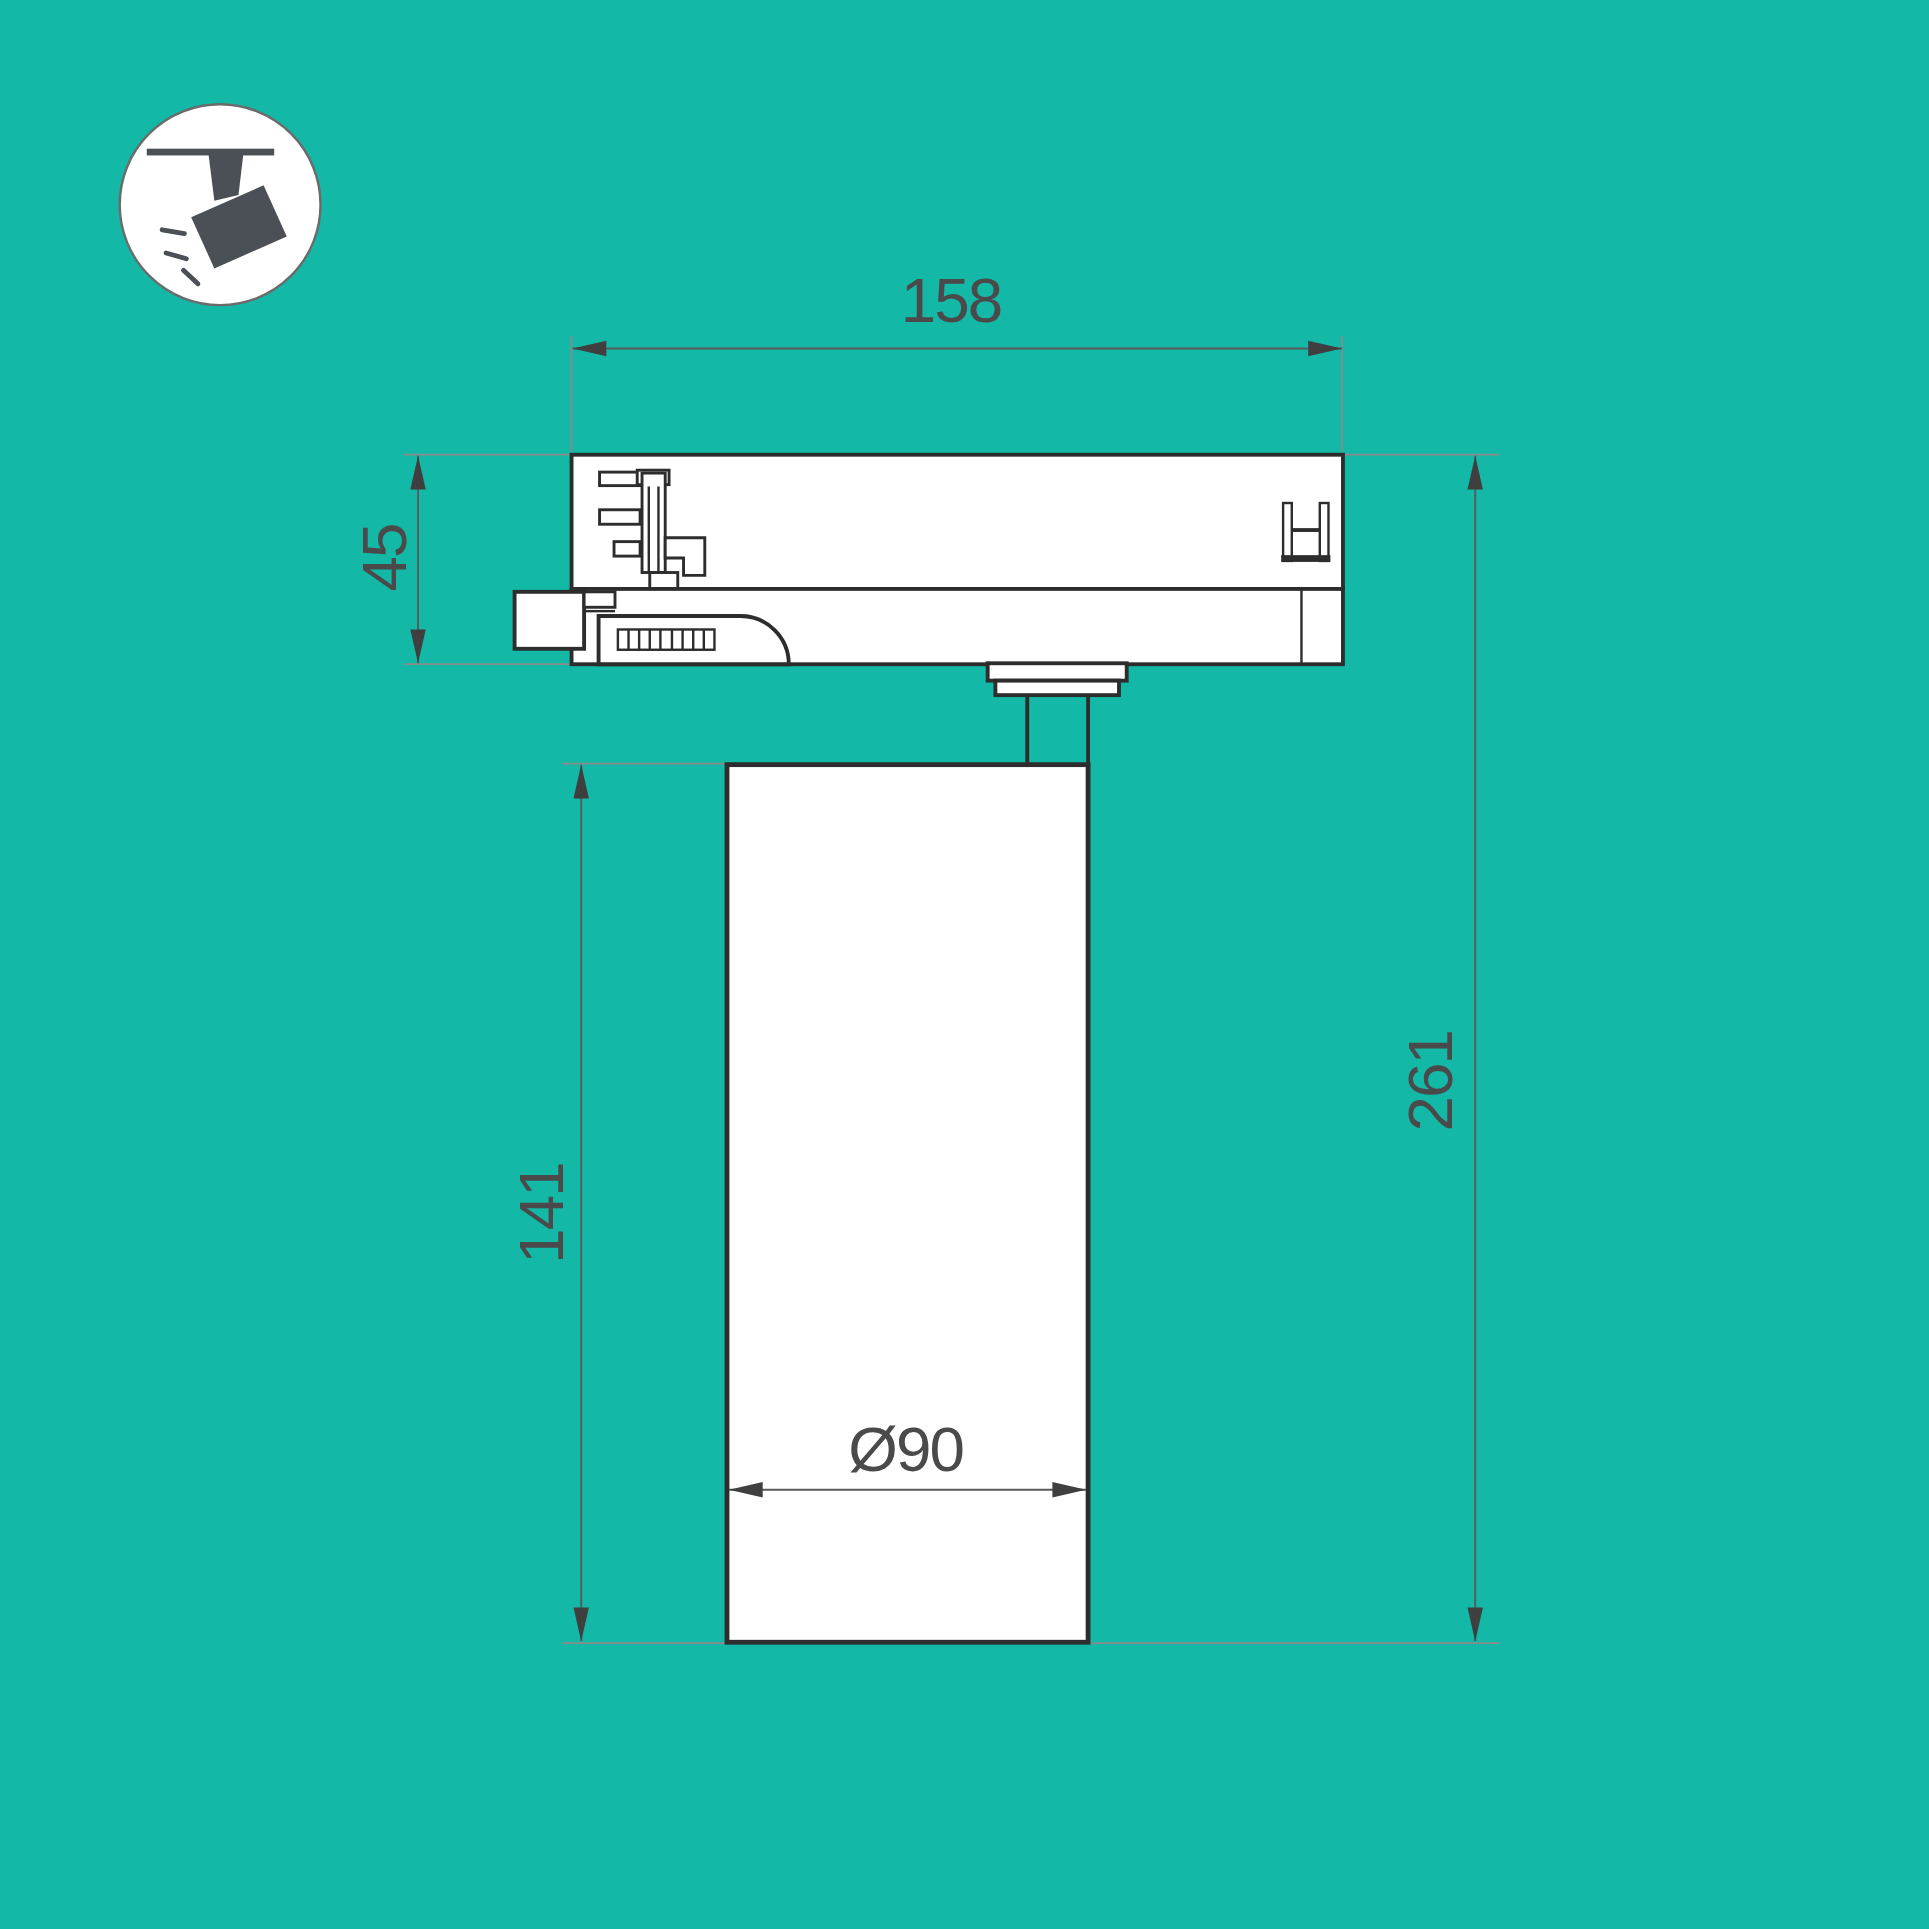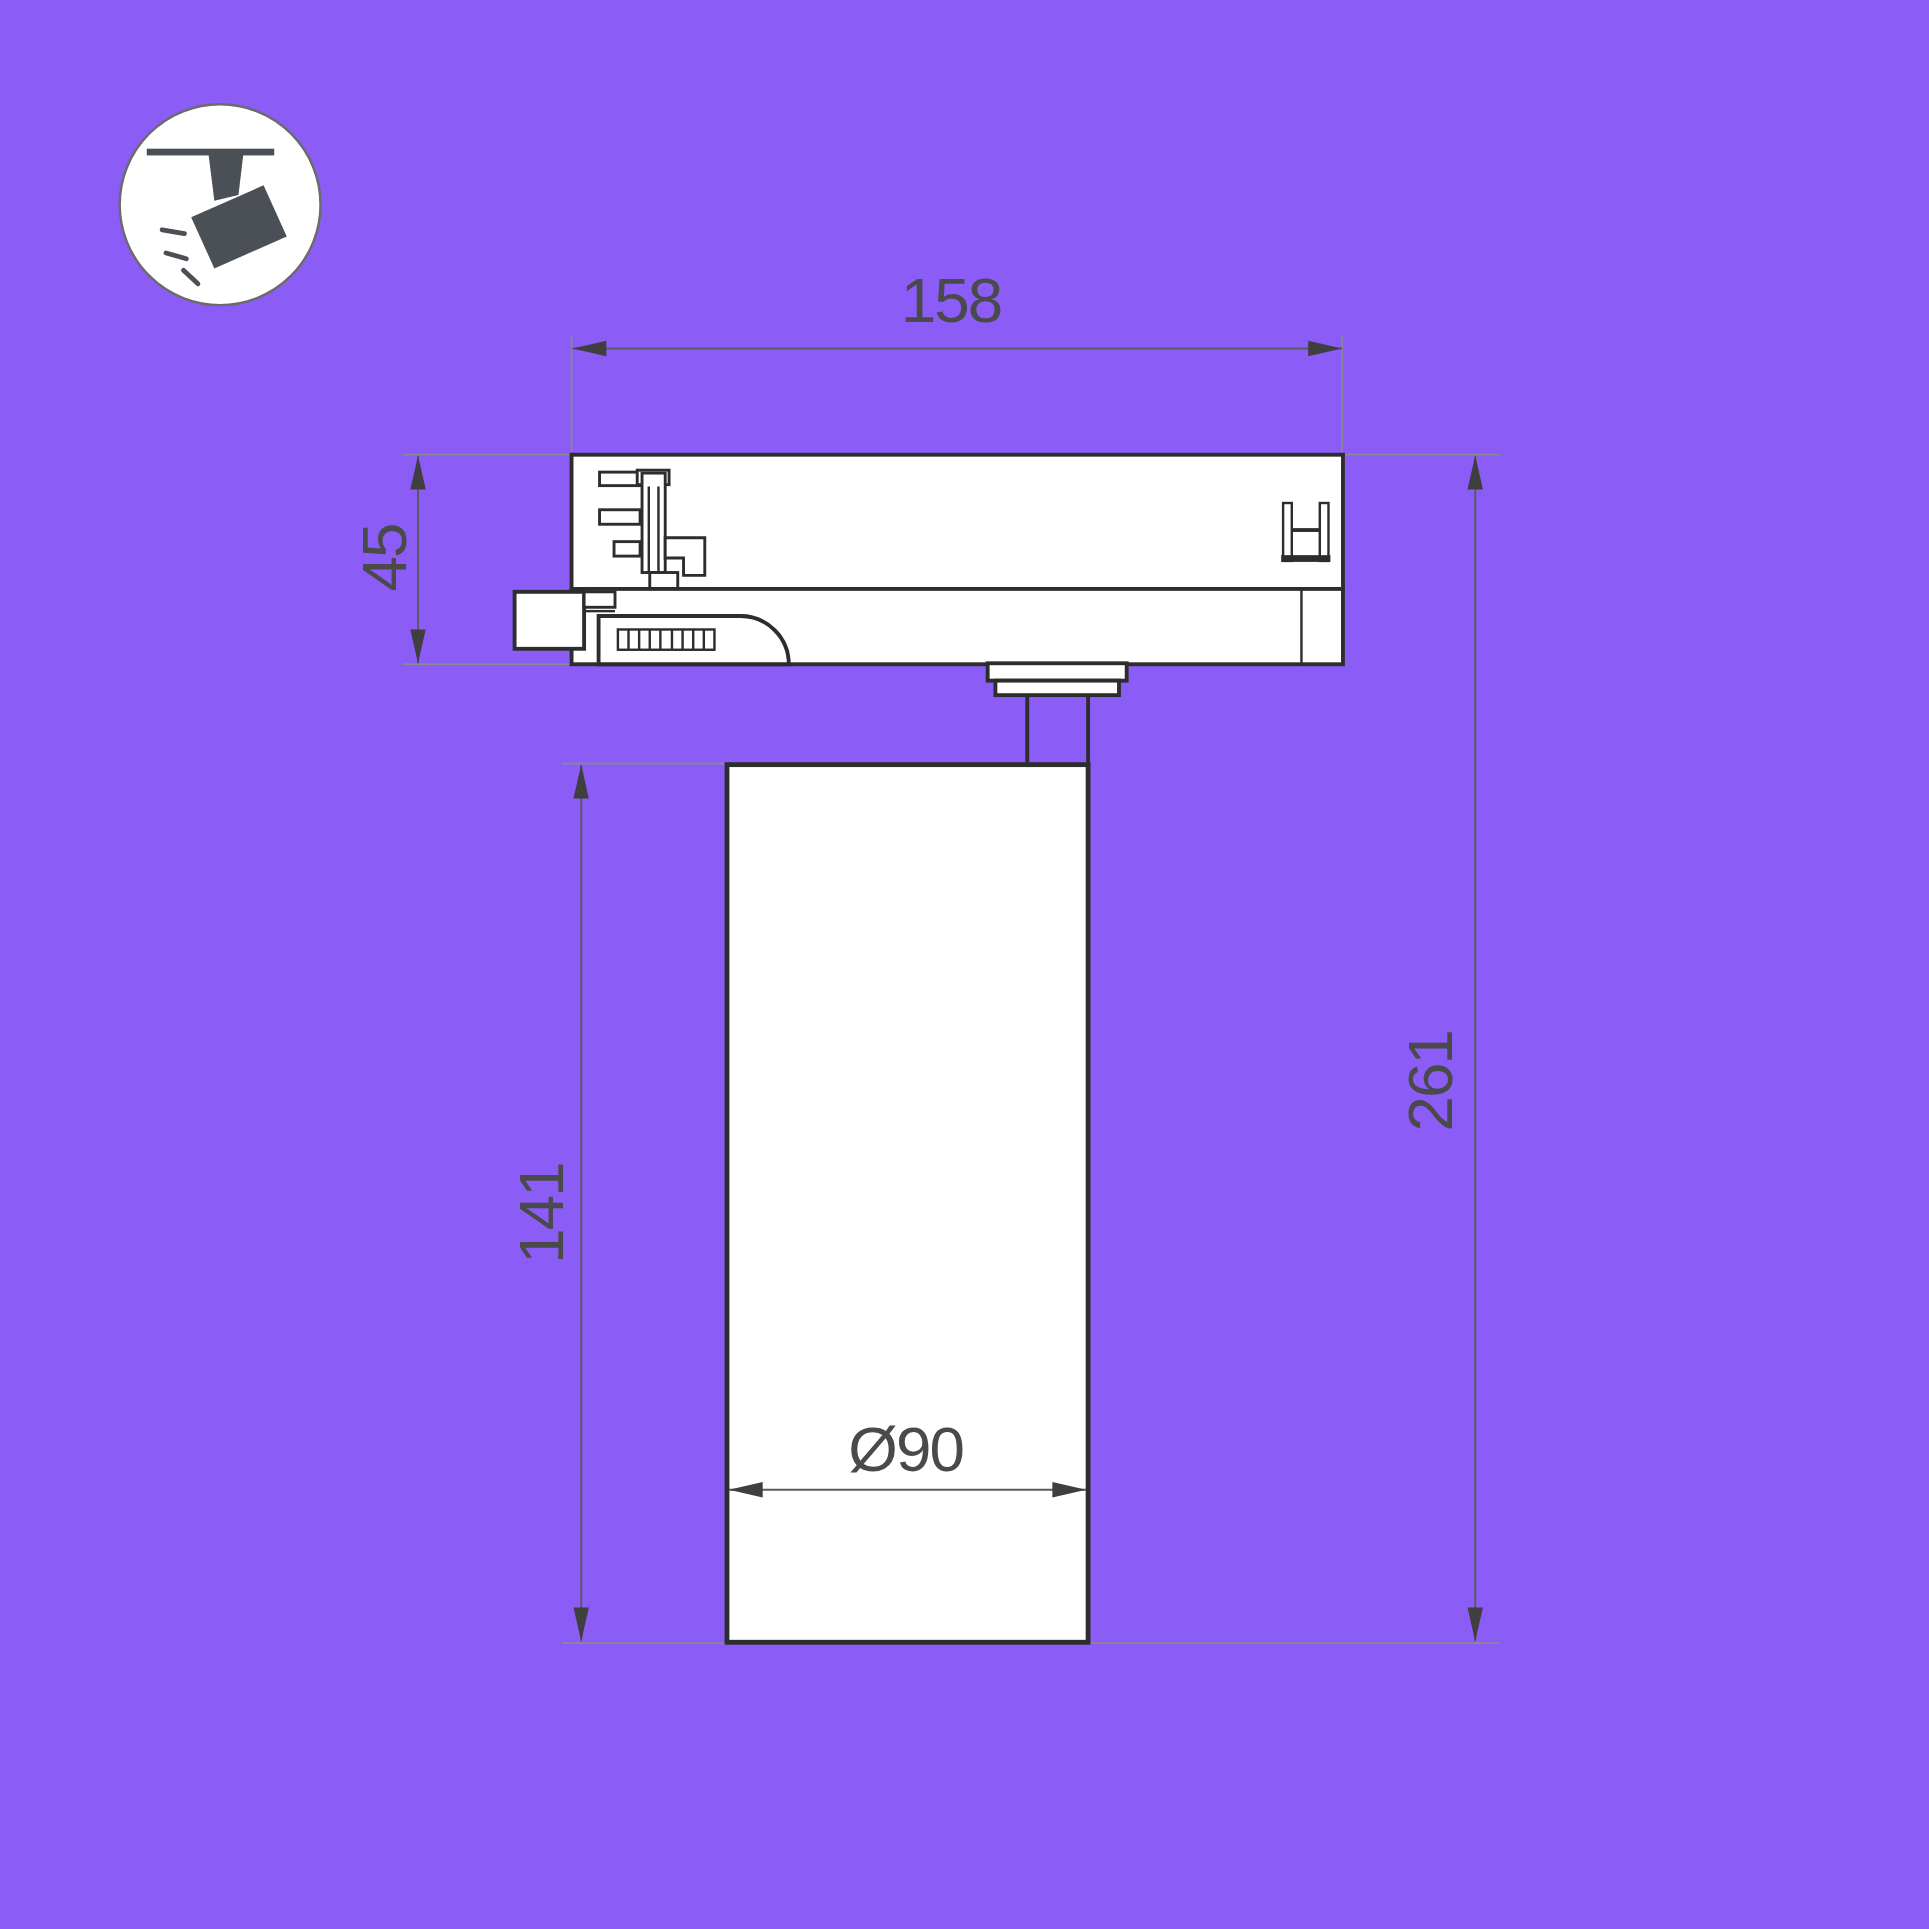--- a/index.html
+++ b/index.html
@@ -1,20 +1,20 @@
 <!DOCTYPE html>
 <html><head>
 <meta charset="utf-8">
 <style>
   html, body { margin: 0; padding: 0; }
   .canvas {
     position: relative;
     width: 1929px;
     height: 1929px;
-    background: #8b5cf6;
+    background: #14b8a6;
     overflow: hidden;
   }
   svg { position: absolute; inset: 0; display: block; }
   text {
     font-family: "Liberation Sans", sans-serif;
     font-weight: 400;
     font-size: 66px;
     letter-spacing: -2px;
     fill: #4a4a4a;
   }

